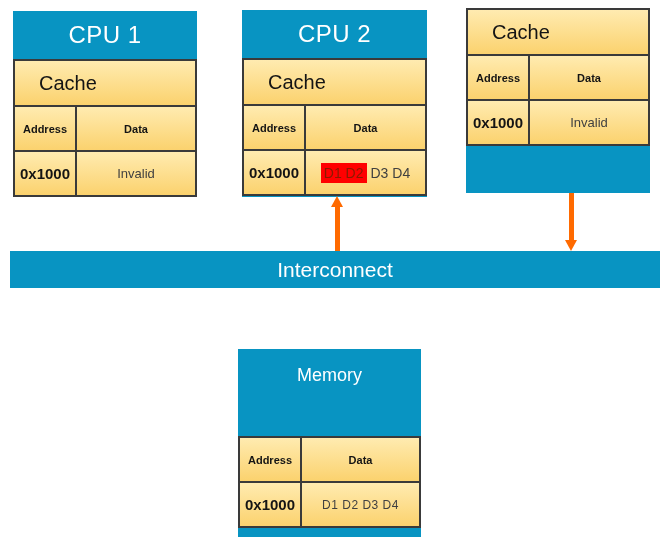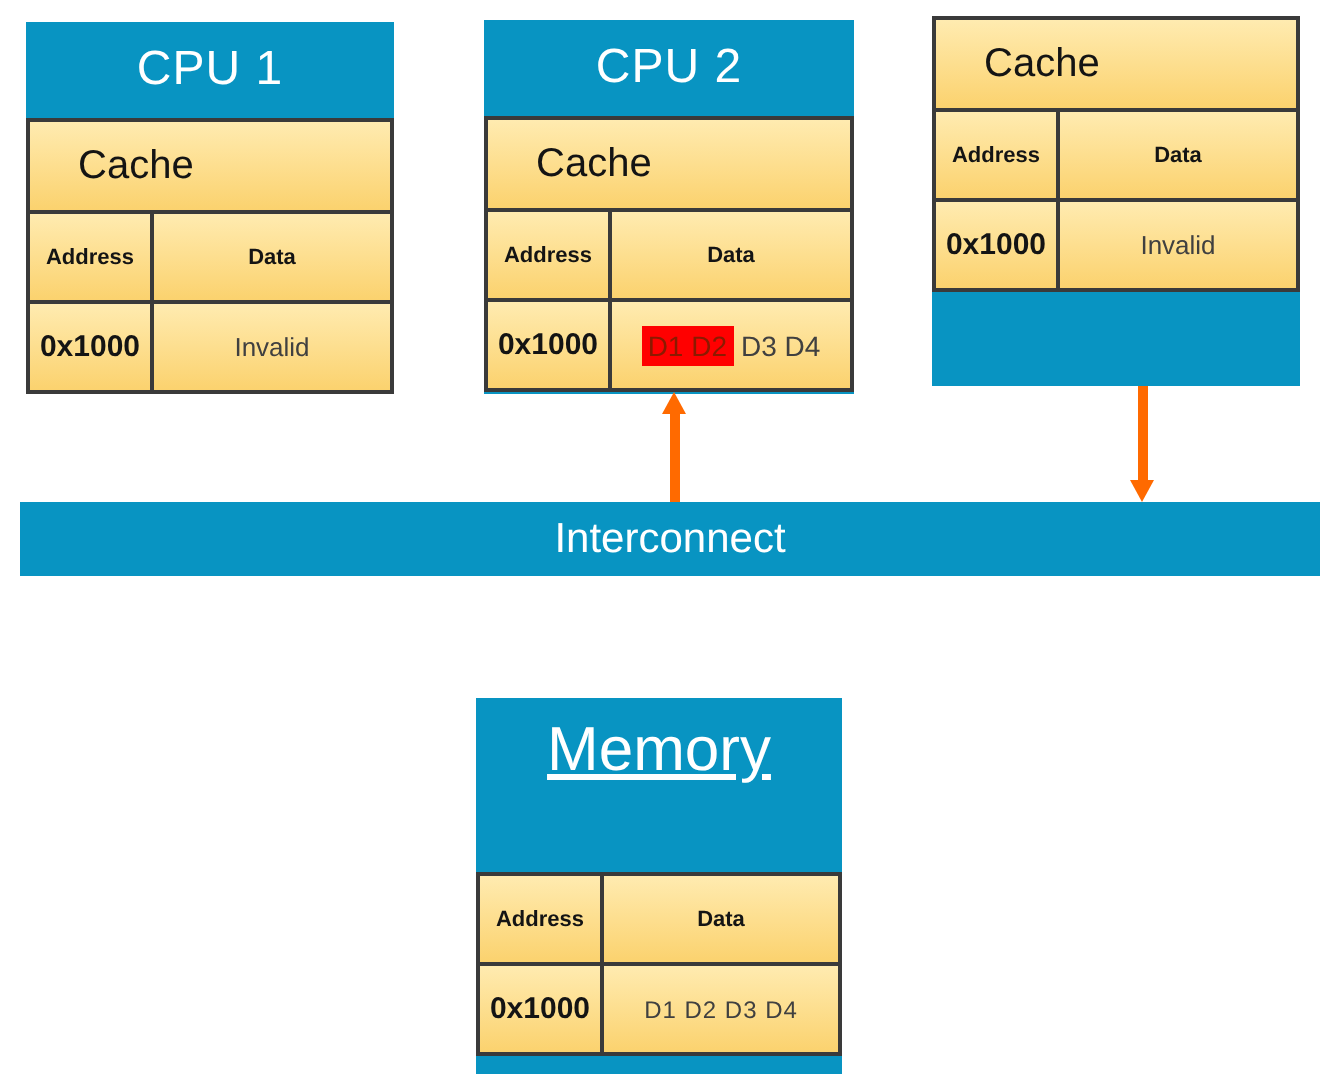--- a/index.html
+++ b/index.html
@@ -41,21 +41,21 @@
     background:var(--highlight-red);color:var(--highlight-text);
     padding:2px 3px;margin-right:4px;
   }
   .interconnect{
     position:absolute;left:10px;top:251px;width:650px;height:37px;
     background:var(--blue);display:flex;align-items:center;justify-content:center;
     color:#ffffff;font-size:21px;
   }
   .mem-title{
     height:52px;display:flex;align-items:center;justify-content:center;
-    color:#ffffff;font-size:31px;text-decoration:underline;
+    color:#ffffff;font-size:18px;
   }
   .mem-spacer{height:37px;}
   .mem-data{font-size:12px;color:var(--muted-text);letter-spacing:.5px;}
   .arrow{position:absolute;width:12px;display:flex;flex-direction:column;align-items:center;}
   .arrow .shaft{width:5px;flex:1;background:var(--orange);}
   .arrow .head-up{
     width:0;height:0;border-left:6px solid transparent;border-right:6px solid transparent;
     border-bottom:11px solid var(--orange);
   }
   .arrow .head-down{

